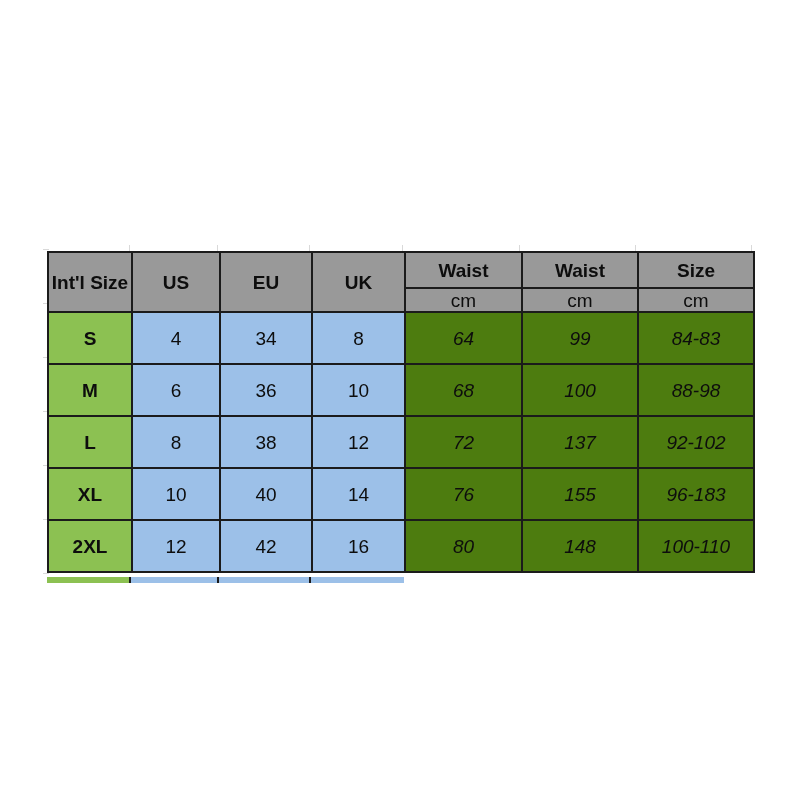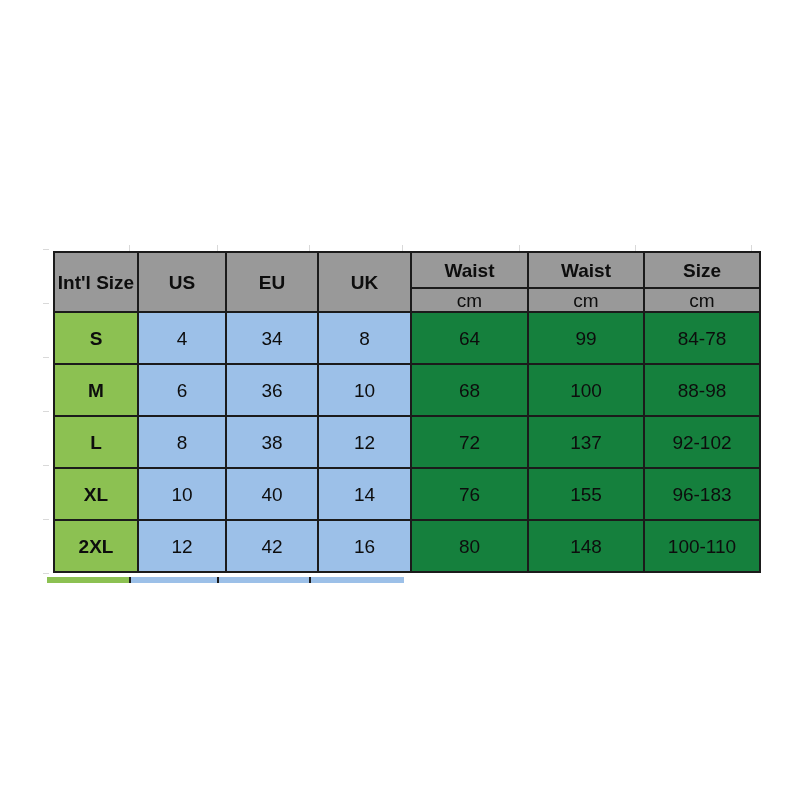--- a/index.html
+++ b/index.html
@@ -18,21 +18,21 @@
   
   .tick {
     position: absolute;
     background: #d9d9d9;
     pointer-events: none;
   }
 
   
   #size-chart {
     position: absolute;
-    left: 53px;
+    left: 47px;
     top: 251px;
     width: 706px;
   }
 
   table.chart {
     border-collapse: collapse;
     table-layout: fixed;
     width: 706px;
     border: 2px solid #1b1b1b;
   }
@@ -74,22 +74,23 @@
   td.sz {
     background: #8cc152;
     font-weight: bold;
     font-size: 19px;
   }
   td.num {
     background: #9cc0e8;
     font-weight: normal;
   }
   td.meas {
-    background: #15803d;
+    background: #4d7c0f;
     font-weight: normal;
+    font-style: italic;
   }
   tr.data td { height: 50px; }
 
   
   .bleed {
     position: absolute;
     top: 577px;
     height: 6px;
   }
   .bleed-green {
@@ -155,21 +156,21 @@
         <td class="hdr-unit">cm</td>
       </tr>
 
       <tr class="data">
         <td class="sz">S</td>
         <td class="num">4</td>
         <td class="num">34</td>
         <td class="num">8</td>
         <td class="meas">64</td>
         <td class="meas">99</td>
-        <td class="meas">84-78</td>
+        <td class="meas">84-83</td>
       </tr>
       <tr class="data">
         <td class="sz">M</td>
         <td class="num">6</td>
         <td class="num">36</td>
         <td class="num">10</td>
         <td class="meas">68</td>
         <td class="meas">100</td>
         <td class="meas">88-98</td>
       </tr>

